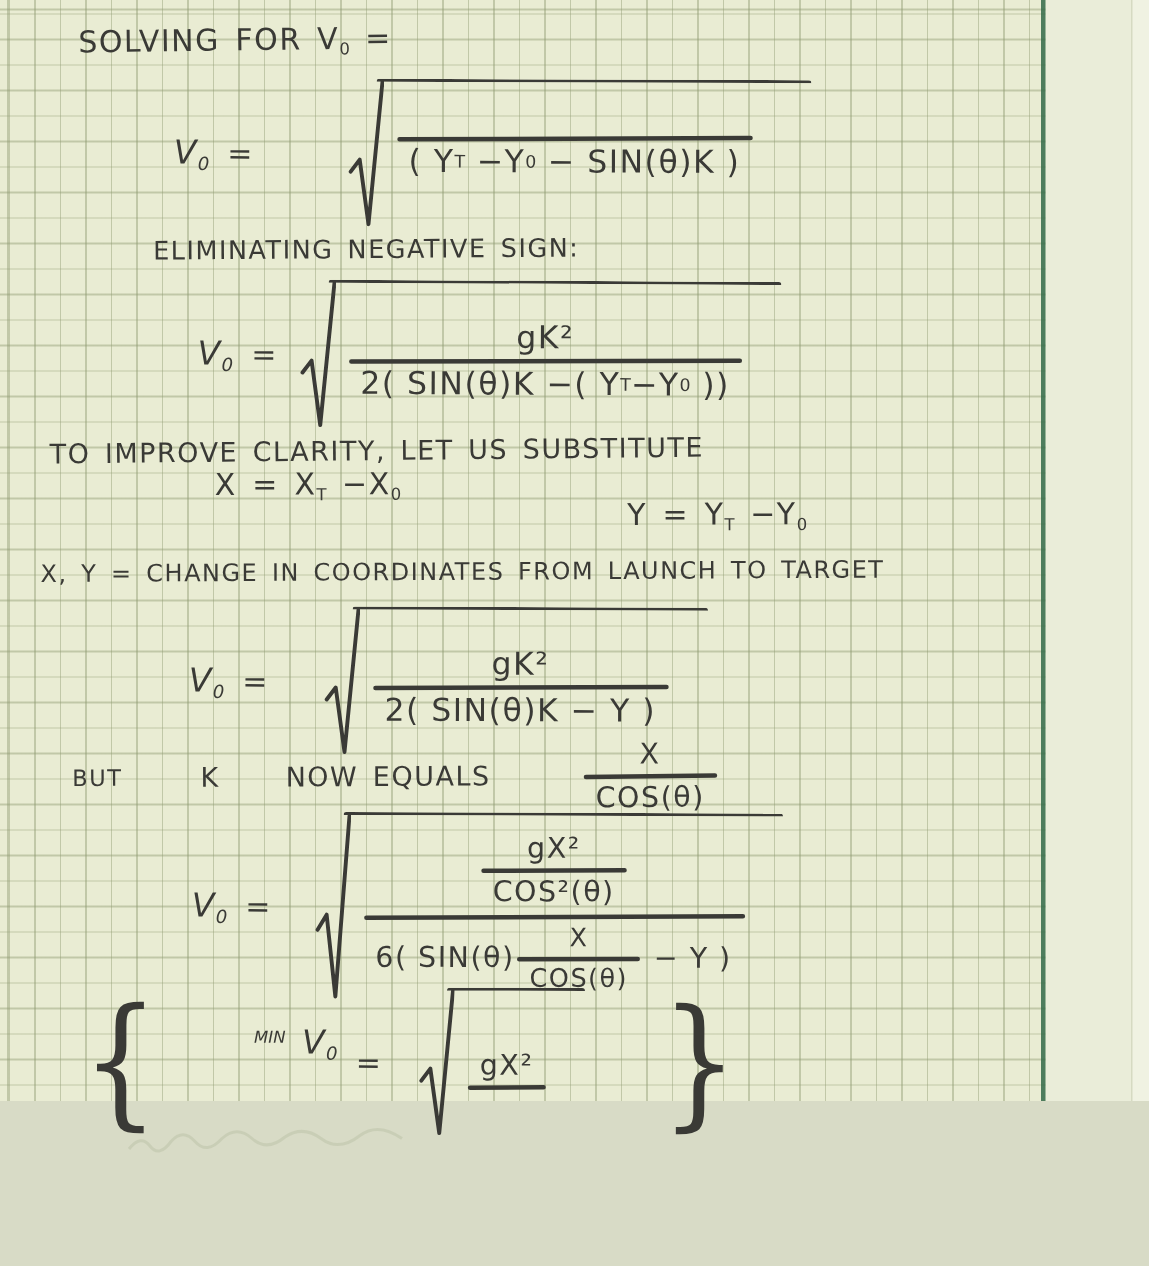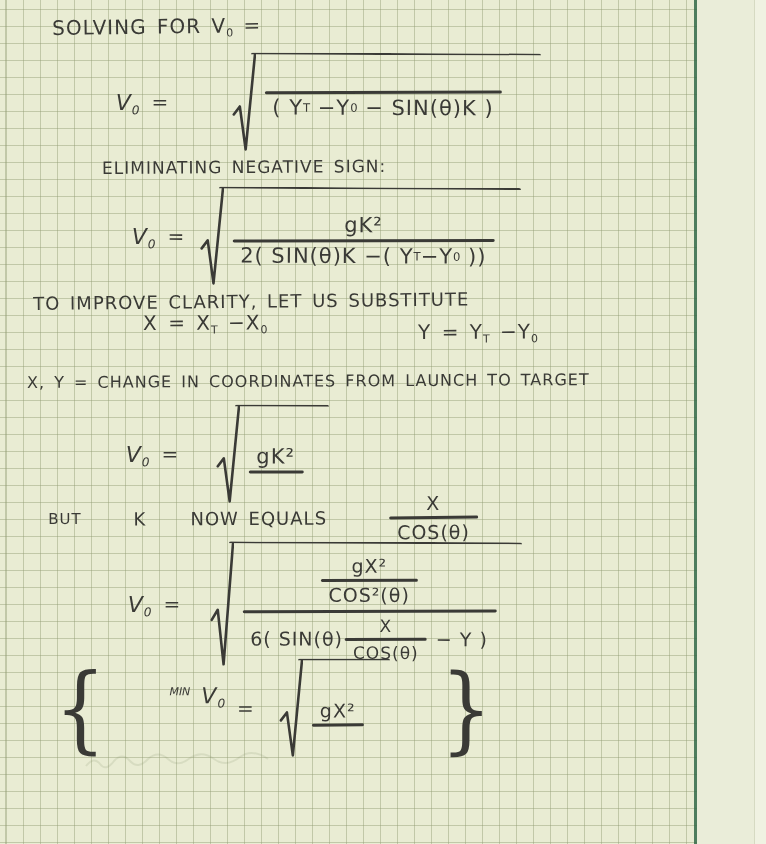--- a/index.html
+++ b/index.html
@@ -6,21 +6,21 @@
     --paper:#e9ecd3;
     --paper2:#eaedd9;
     --edge:#f0f2e2;
     --grid:rgba(145,155,115,.45);
     --green:#336a48;
     --ink:#3a3a36;
   }
   html,body{margin:0;padding:0;}
   body{width:766px;height:844px;overflow:hidden;background:#d8dbc6;}
   .page{
-    position:relative;width:766px;height:844px;
+    position:relative;width:766px;height:734px;
     background-color:var(--paper);
     background-image:
       repeating-linear-gradient(to right, var(--grid) 0, var(--grid) 1px, transparent 1px, transparent 17px),
       repeating-linear-gradient(to bottom, var(--grid) 0, var(--grid) 1px, transparent 1px, transparent 17px);
     background-position:6px 9px;
     font-family:"DejaVu Sans", sans-serif;
     color:var(--ink);
   }
   .margin-area{position:absolute;left:697px;top:0;bottom:0;right:0;background:var(--paper2);}
   .margin-line{position:absolute;left:694px;top:0;bottom:0;width:3px;background:var(--green);opacity:.85;}
@@ -89,35 +89,36 @@
           <span class="bar"></span>
           <span class="den">2( SIN(θ)K −( Y<sub>T</sub>−Y<sub>0</sub> ))</span>
         </span>
       </span>
     </span>
   </div>
 
   <div class="hand" style="left:33px;top:293px;font-size:18px;transform:rotate(-0.6deg);">TO IMPROVE CLARITY, LET US SUBSTITUTE</div>
 
   <div class="hand" style="left:143px;top:311px;font-size:20px;transform:rotate(-0.3deg);">X = X<sub>T</sub> −X<sub>0</sub></div>
-  <div class="hand" style="left:418px;top:320px;font-size:20px;transform:rotate(-0.3deg);">Y = Y<sub>T</sub> −Y<sub>0</sub></div>
+  <div class="hand" style="left:418px;top:331px;font-size:20px;transform:rotate(-0.3deg);">Y = Y<sub>T</sub> −Y<sub>0</sub></div>
 
   <div class="hand" style="left:27px;top:373px;font-size:16px;transform:rotate(-0.3deg);">X, Y = CHANGE IN COORDINATES FROM LAUNCH TO TARGET</div>
 
   <div class="eq" style="left:126px;top:404px;transform:rotate(0.2deg);">
     <span class="lhs">V<sub>0</sub></span>
     <span class="equals">=</span>
     <span class="sqrt" style="margin-left:22px;">
       <svg class="rad" viewBox="0 0 24 100" preserveAspectRatio="none">
           <path d="M2 62 L8 54 L14 97 L23 2"></path>
         </svg>
       <span class="underroot">
         <span class="frac fs21">
           <span class="num">gK²</span>
           <span class="bar"></span>
+          <span class="den">2( SIN(θ)K − Y )</span>
         </span>
       </span>
     </span>
   </div>
 
   <div class="eq" style="left:48px;top:492px;transform:rotate(-0.3deg);">
     <span class="hand" style="position:static;font-size:15px;">BUT</span>
     <span class="hand" style="position:static;font-size:18px;margin-left:52px;">K</span>
     <span class="hand" style="position:static;font-size:18px;margin-left:44px;text-align:right;">NOW EQUALS</span>
     <span class="frac fs19" style="margin-left:62px;">

